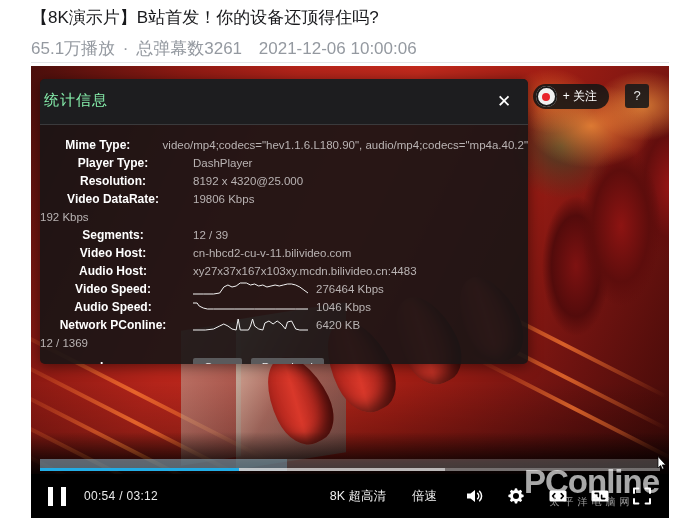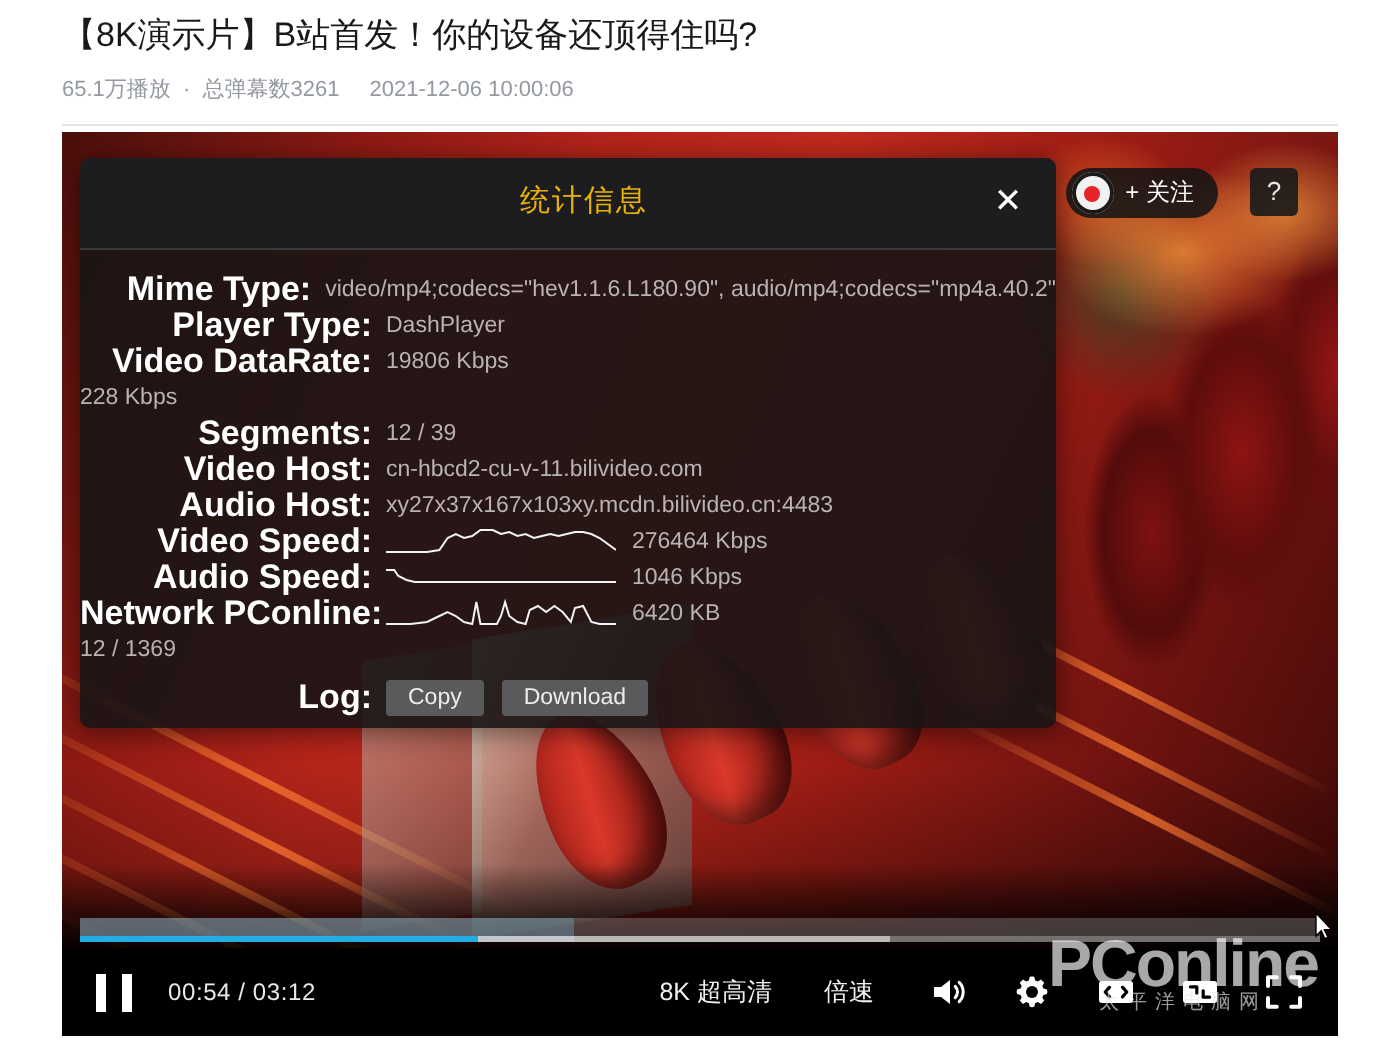--- a/index.html
+++ b/index.html
@@ -12,21 +12,21 @@
   .page{position:relative;width:700px;height:448px;background:#fff;}
 
   
   .vid-title{
     position:absolute;left:31px;top:6px;
     font-size:17px;font-weight:400;color:#18191c;
     letter-spacing:0px;white-space:nowrap;
   }
   .meta-line{
     position:absolute;left:31px;top:37px;
-    font-size:11px;color:#9499a0;white-space:nowrap;
+    font-size:17px;color:#9499a0;white-space:nowrap;
   }
   .meta-line .sep{margin:0 3px;}
   .meta-line .date{margin-left:12px;}
   .hr{
     position:absolute;left:31px;top:62px;width:638px;height:1px;
     background:#e3e5e7;
   }
 
   
   .player{
@@ -89,40 +89,40 @@
     position:absolute;left:9px;top:13px;width:488px;height:285px;
     border-radius:5px;overflow:hidden;
     background:rgba(22,22,24,.80);
     box-shadow:0 2px 14px rgba(0,0,0,.5);
   }
   .stats-head{
     position:relative;height:45px;background:#1d1d1f;
     border-bottom:1px solid #3a3a3c;
   }
   .stats-title{
-    position:absolute;left:16px;right:0;top:12px;text-align:center;
-    font-size:15px;color:#eab308;letter-spacing:1px;
+    position:absolute;left:4px;right:0;top:12px;
+    font-size:15px;color:#86efac;letter-spacing:1px;
   }
   .stats-close{
     position:absolute;right:13px;top:11px;width:22px;height:22px;
     cursor:pointer;color:#ffffff;font-size:17px;line-height:22px;text-align:center;
     font-family:"DejaVu Sans",sans-serif;
   }
   .stats-body{
     position:relative;padding:11px 0 0 0;height:229px;
     background:rgba(28,20,20,.55);
   }
   .srow{
     display:flex;align-items:center;height:17px;margin-bottom:1px;
     font-size:11.5px;
   }
   .slabel{
-    width:146px;text-align:right;padding-right:7px;
+    width:146px;text-align:center;padding-right:7px;
     font-weight:bold;color:#ffffff;white-space:nowrap;
-    font-size:17px;
+    font-size:12px;
   }
   .sval{
     color:#b9b3b3;white-space:nowrap;font-size:11.5px;
   }
   .spark{width:115px;height:15px;display:block;margin-right:8px;}
   .spark polyline{fill:none;stroke:#f3f3f3;stroke-width:1;
     vector-effect:non-scaling-stroke;}
   .srow-log{height:24px;margin-top:4px;align-items:center;}
   .btn{
     display:inline-block;padding:3px 11px;margin-right:9px;
@@ -266,25 +266,29 @@
 
         <div class="srow">
           <div class="slabel">Mime Type:</div>
           <div class="sval">video/mp4;codecs="hev1.1.6.L180.90", audio/mp4;codecs="mp4a.40.2"</div>
         </div>
         <div class="srow">
           <div class="slabel">Player Type:</div>
           <div class="sval">DashPlayer</div>
         </div>
         <div class="srow">
+          <div class="slabel">Resolution:</div>
+          <div class="sval">8192 x 4320@25.000</div>
+        </div>
+        <div class="srow">
           <div class="slabel">Video DataRate:</div>
           <div class="sval">19806 Kbps</div>
         </div>
         <div class="srow">
-          <div class="sval">228 Kbps</div>
+          <div class="sval">192 Kbps</div>
         </div>
         <div class="srow">
           <div class="slabel">Segments:</div>
           <div class="sval">12 / 39</div>
         </div>
         <div class="srow">
           <div class="slabel">Video Host:</div>
           <div class="sval">cn-hbcd2-cu-v-11.bilivideo.com</div>
         </div>
         <div class="srow">

